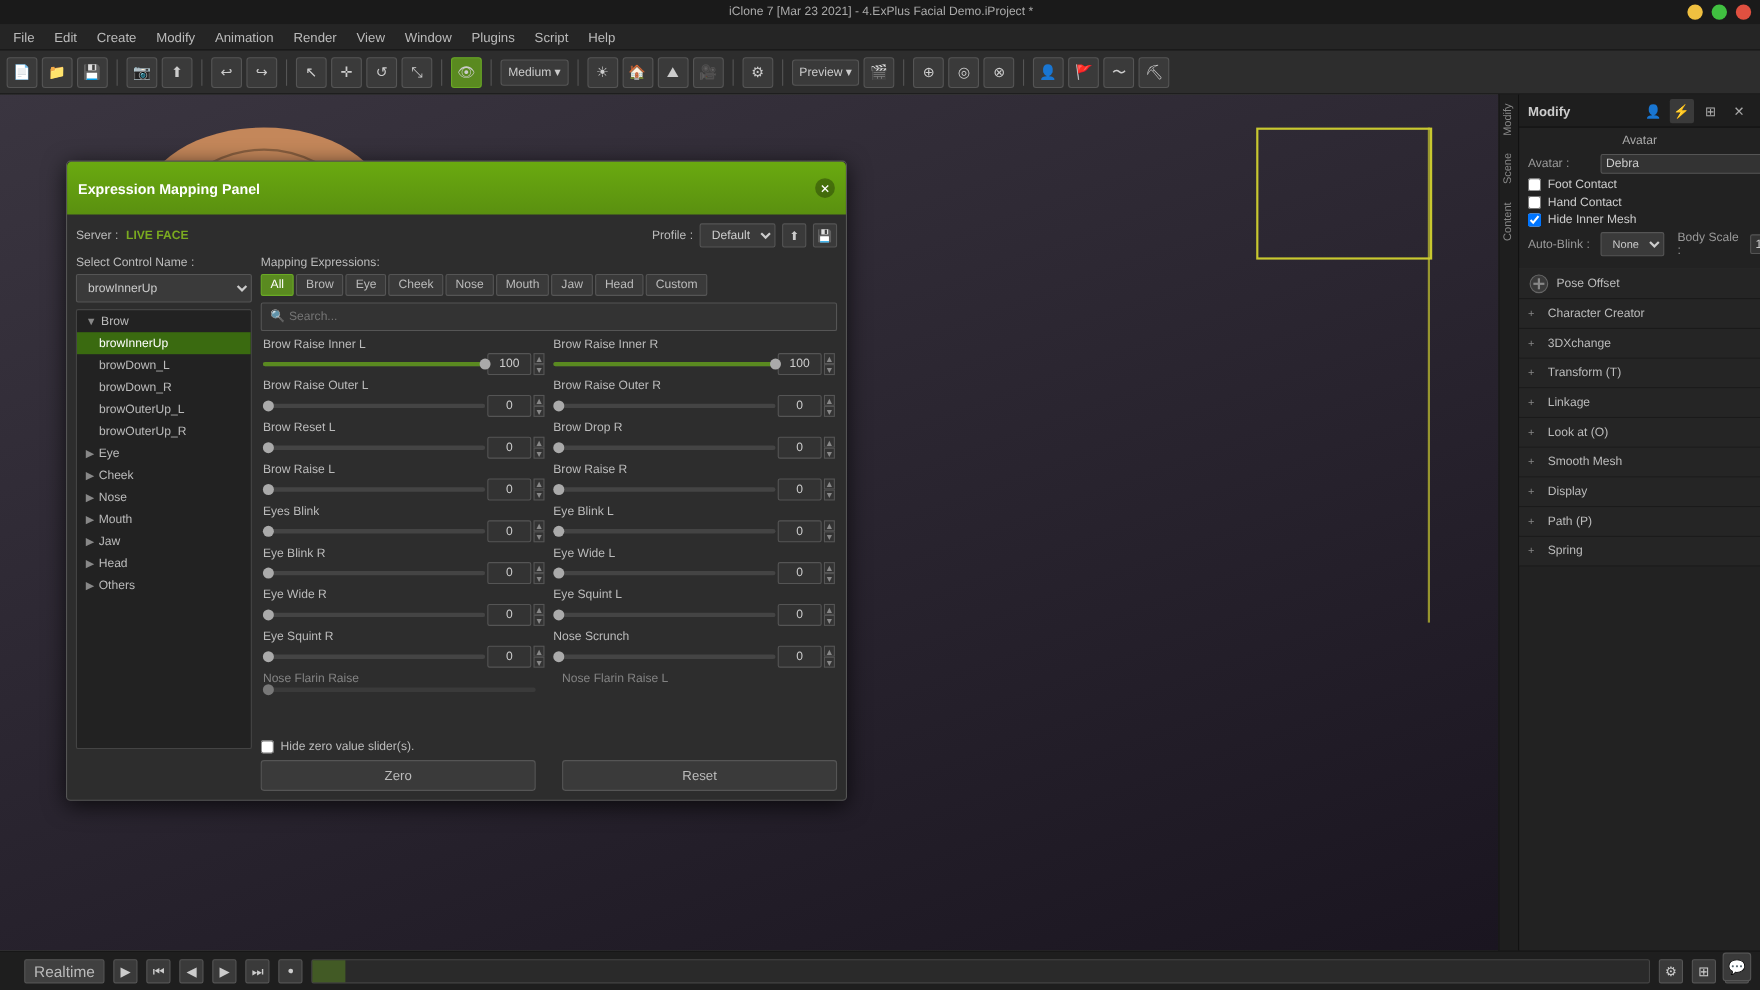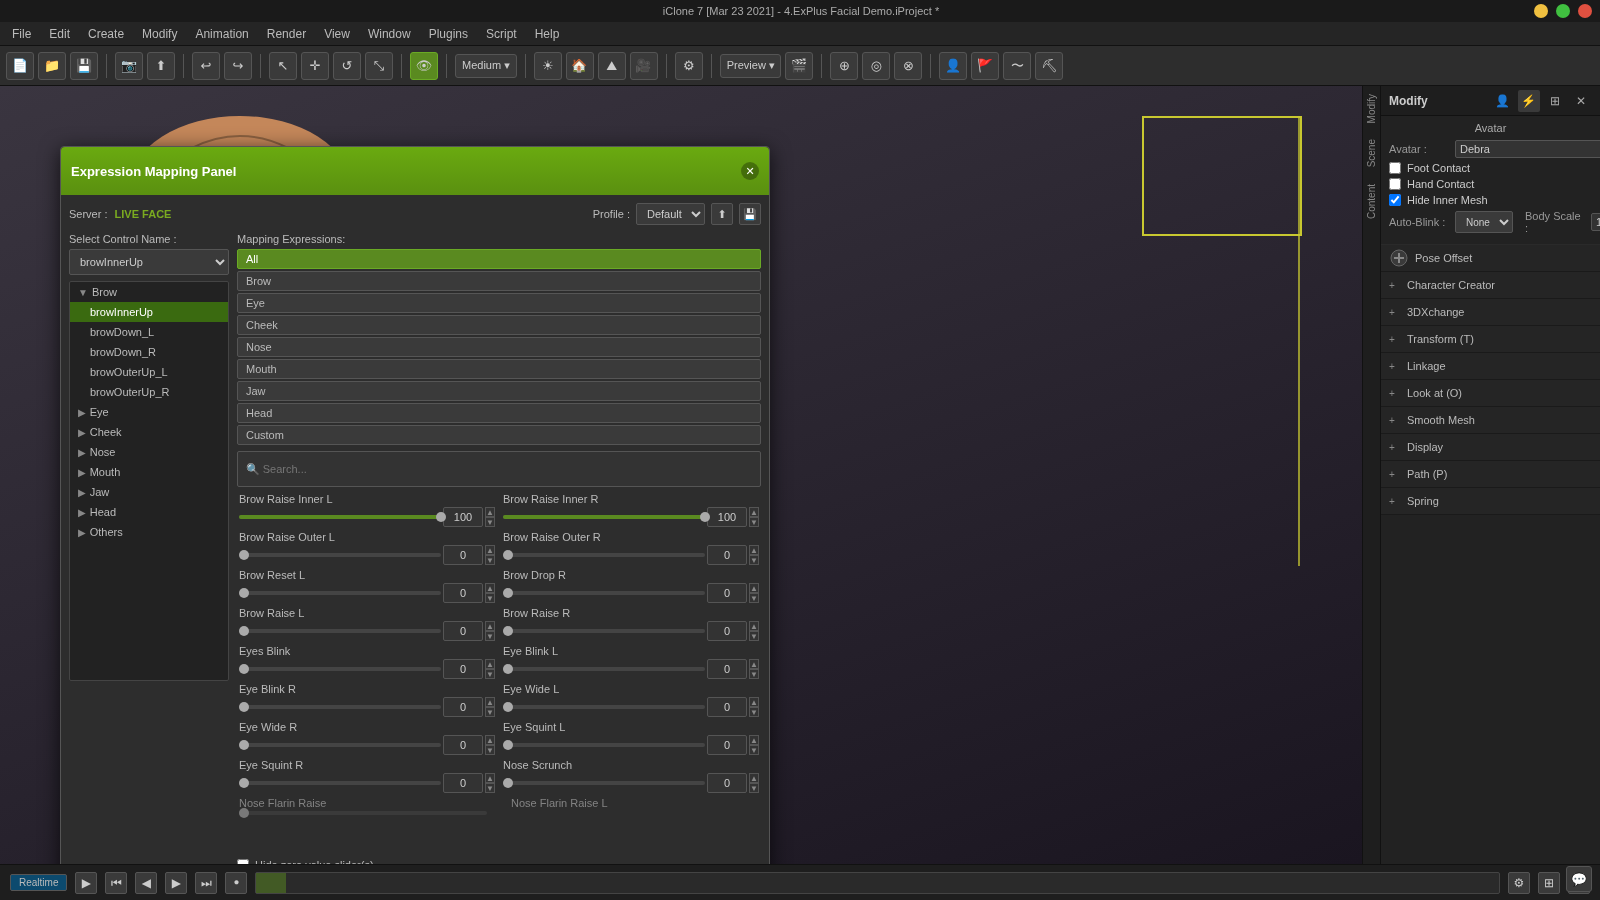--- a/index.html
+++ b/index.html
@@ -87,24 +87,24 @@
     .ep-ctrl-label { font-size: 11px; color: #bbb; margin-bottom: 4px; }
     .ep-ctrl-select { width: 100%; background: #3a3a3a; border: 1px solid #555; color: #ccc; padding: 4px 6px; font-size: 11px; border-radius: 2px; height: 26px; margin-bottom: 6px; }
     .ep-tree { background: #222; border: 1px solid #444; border-radius: 2px; height: 400px; overflow-y: auto; }
     .tree-item { padding: 4px 8px; cursor: pointer; font-size: 11px; color: #bbb; display: flex; align-items: center; gap: 4px; }
     .tree-item.selected { background: #3a6a10; color: #fff; }
     .tree-item.child { padding-left: 20px; }
     .tree-arrow { color: #888; font-size: 10px; }
 
     
     .ep-me-label { font-size: 11px; color: #bbb; margin-bottom: 4px; }
-    .ep-tabs { display: flex; gap: 2px; margin-bottom: 6px; flex-wrap: wrap; flex-direction: column; }
+    .ep-tabs { display: flex; gap: 2px; margin-bottom: 6px; flex-wrap: wrap; }
     .ep-tab { padding: 3px 8px; background: #3a3a3a; border: 1px solid #555; color: #bbb; font-size: 11px; border-radius: 2px; cursor: pointer; }
     .ep-tab.active { background: #5a8a20; border-color: #6aaa25; color: #fff; }
-    .ep-search { width: 100%; background: #333; border: 1px solid #555; color: #ccc; padding: 4px 8px; font-size: 11px; border-radius: 2px; margin-bottom: 6px; height: 36px; }
+    .ep-search { width: 100%; background: #333; border: 1px solid #555; color: #ccc; padding: 4px 8px; font-size: 11px; border-radius: 2px; margin-bottom: 6px; height: 26px; }
     .ep-sliders { height: 360px; overflow-y: auto; overflow-x: hidden; }
     .slider-name { font-size: 11px; color: #bbb; margin-bottom: 2px; }
     .slider-track { flex: 1; height: 4px; background: #444; border-radius: 2px; position: relative; }
     .slider-fill { height: 100%; background: #5a8a20; border-radius: 2px; }
     .slider-thumb { width: 10px; height: 10px; background: #aaa; border-radius: 50%; position: absolute; top: -3px; cursor: pointer; }
     .slider-input { width: 40px; height: 20px; background: #333; border: 1px solid #555; color: #ccc; text-align: center; font-size: 11px; border-radius: 2px; }
     .slider-arrows { display: flex; flex-direction: column; }
     .slider-arrow { width: 10px; height: 10px; display: flex; align-items: center; justify-content: center; font-size: 8px; color: #888; cursor: pointer; background: #333; border: 1px solid #555; }
     .slider-pair { display: grid; grid-template-columns: 1fr 1fr; gap: 8px; padding: 0 2px; margin-bottom: 4px; }
     .slider-item { display: flex; flex-direction: column; }
@@ -736,21 +736,21 @@
       </div>
     </div>
 
     <div style="position:absolute;bottom:8px;right:8px;">
       <div class="tb-btn" style="width:26px;height:26px;">💬</div>
     </div>
   </div>
 </div>
 
 <div id="statusbar">
-  <div style="background:#0c4a6e;border:1px solid #555;border-radius:2px;padding:2px 8px;color:#bbb;font-size:10px;">
+  <div style="background:#404040;border:1px solid #555;border-radius:2px;padding:2px 8px;color:#bbb;font-size:14px;margin-left:12px;">
     <span>Realtime</span>
   </div>
   <div class="status-btn">▶</div>
   <div class="status-btn">⏮</div>
   <div class="status-btn">◀</div>
   <div class="status-btn">▶</div>
   <div class="status-btn">⏭</div>
   <div class="status-btn" style="font-size:9px;">⏺</div>
   <div class="timeline-area">
     <div class="timeline-pos"></div>

